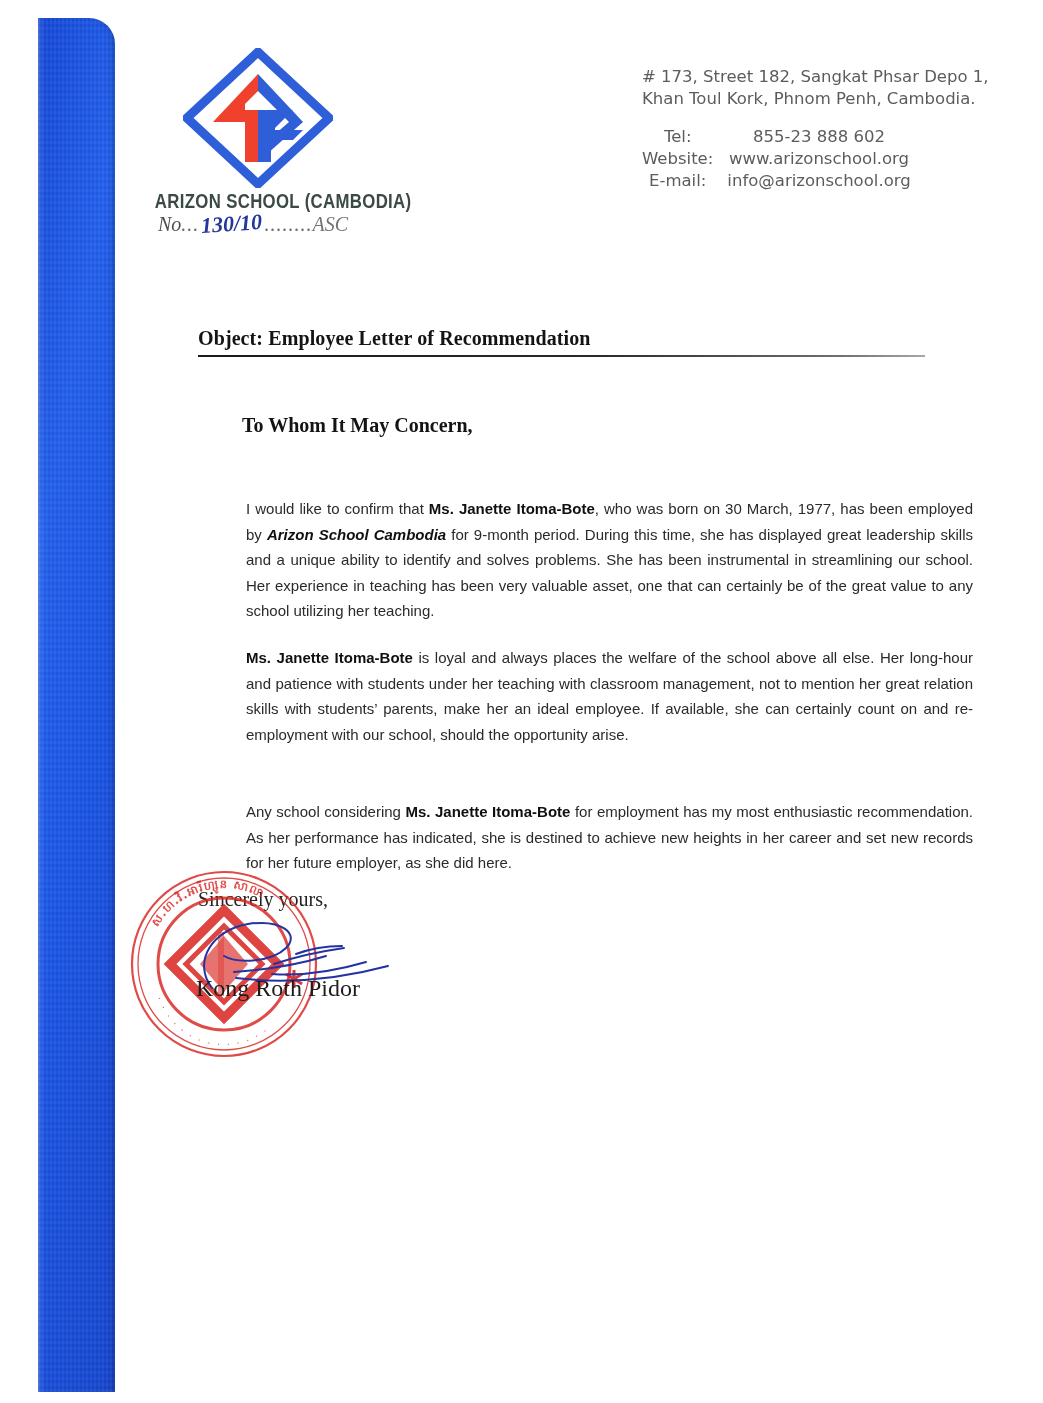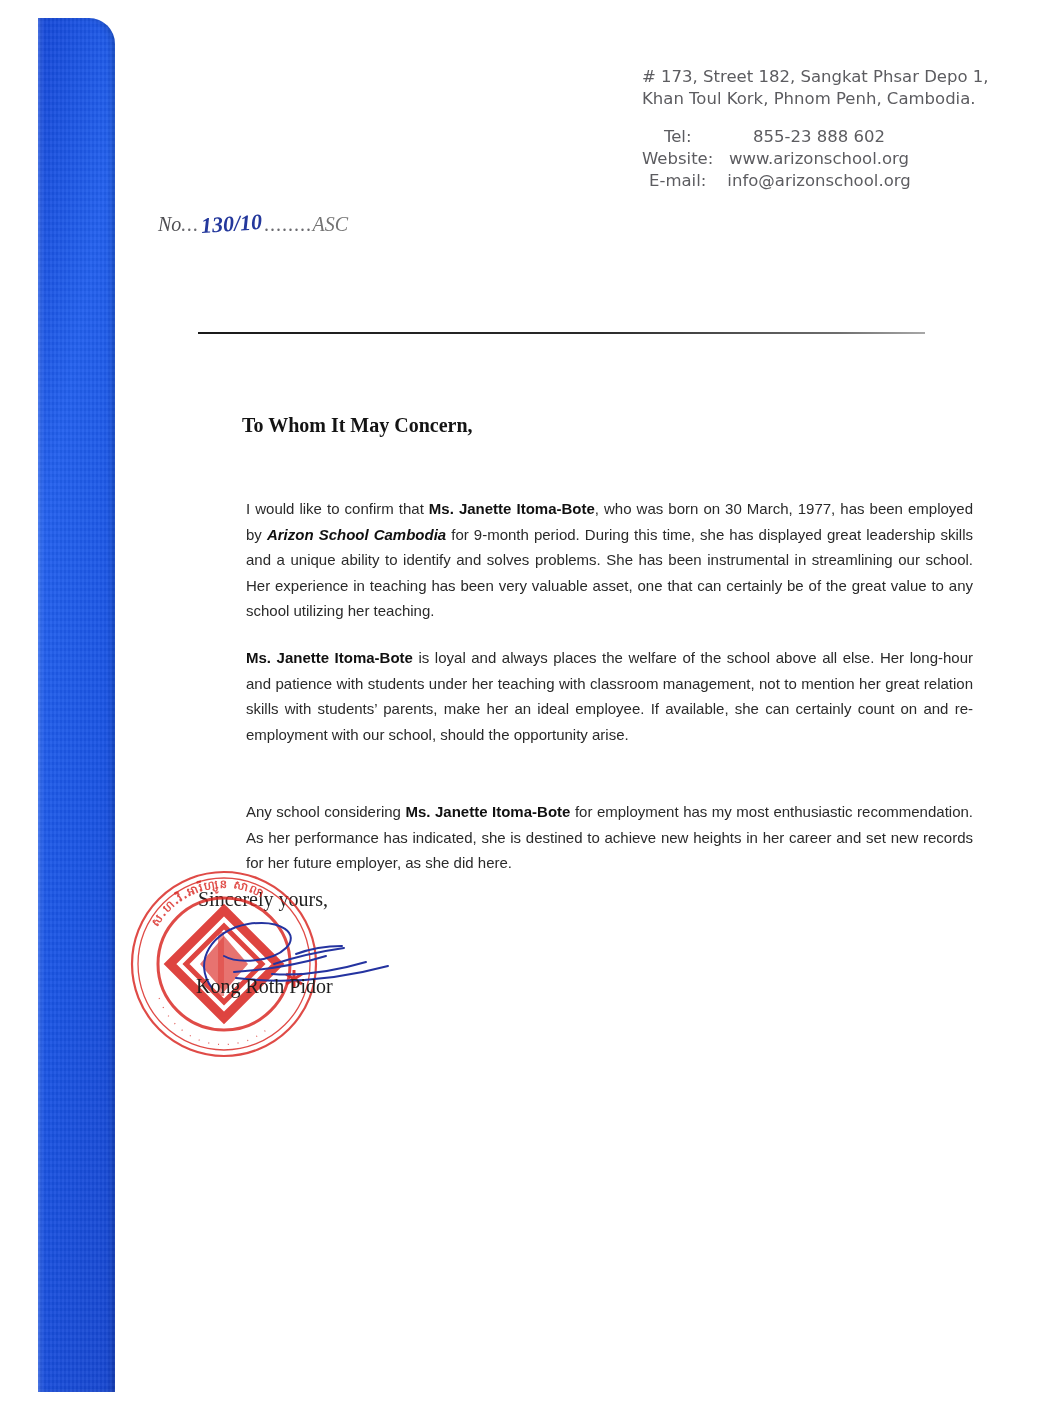--- a/index.html
+++ b/index.html
@@ -164,21 +164,21 @@
     top: 888px;
     font-family: "Liberation Serif", serif;
     font-size: 20px;
     color: #222;
   }
   .sign-name {
     position: absolute;
     left: 196px;
     top: 975px;
     font-family: "Liberation Serif", serif;
-    font-size: 20px;
+    font-size: 24px;
     color: #1d1d1d;
   }
   .sign-block {
     position: absolute;
     left: 196px;
     top: 999px;
     font-family: "Liberation Serif", serif;
     font-style: italic;
     font-size: 19.4px;
     line-height: 24.5px;
@@ -204,20 +204,35 @@
 </style>
 </head>
 <body>
 
 <div class="page">
 
   <div class="spine"></div>
 
   <div class="letterhead">
 
+    <div class="brand">
+      <svg class="logo" viewBox="0 0 150 140">
+
+        <polygon points="75,4 146,70 75,136 4,70" fill="none" stroke="#2e5fd8" stroke-width="9"></polygon>
+
+        <path d="M75,26 L75,114 L62,114 L62,74 L40,74 L62,52 L62,62 L75,62 Z" fill="#f0412e"></path>
+        <path d="M75,26 L30,74 L44,74 L75,43 Z" fill="#f0412e"></path>
+
+        <path d="M75,26 L120,74 L106,74 L75,43 Z" fill="#2e5fd8"></path>
+        <path d="M75,62 L110,62 L88,84 L88,74 L75,74 Z" fill="#2e5fd8"></path>
+        <path d="M75,74 L75,114 L88,114 L88,92 L110,92 L88,114 L120,82 L92,82 L92,74 Z" fill="#2e5fd8"></path>
+        <path d="M75,114 L120,74 L106,74 L75,101 Z" fill="#2e5fd8"></path>
+      </svg>
+      <div class="brand-name">ARIZON SCHOOL  (CAMBODIA)</div>
+    </div>
 
     <div class="ref-line">
       <span>No</span><span class="dots">...</span><span class="ref-num">130/10</span><span class="dots">........</span><span class="ref-suffix">ASC</span>
     </div>
 
     <div class="contact">
       <div class="addr"># 173, Street 182, Sangkat Phsar Depo 1,
 Khan Toul Kork, Phnom Penh, Cambodia.</div>
       <table>
         <tbody>
@@ -232,20 +247,21 @@
         <tr>
           <td class="lbl">E-mail:</td>
           <td>info@arizonschool.org</td>
         </tr>
       </tbody>
         </table>
     </div>
   </div>
 
   <div class="object-row">
+    <div class="object-title">Object: Employee Letter of Recommendation</div>
     <div class="object-rule"></div>
   </div>
 
   <div class="salutation">To Whom It May Concern,</div>
 
   <p class="para" id="p1"><span>I would like to confirm that </span><b>Ms. Janette Itoma-Bote</b><span>, who was born on 30 March, 1977, has been employed by </span><i class="school">Arizon School Cambodia</i><span> for 9-month period. During this time, she has displayed great leadership skills and a unique ability to identify and solves problems. She has been instrumental in streamlining our school. Her experience in teaching has been very valuable asset, one that can certainly be of the great value to any school utilizing her teaching.</span></p>
 
   <p class="para" id="p2"><b>Ms. Janette Itoma-Bote</b><span> is loyal and always places the welfare of the school above all else. Her long-hour and patience with students under her teaching with classroom management, not to mention her great relation skills with students’ parents, make her an ideal employee. If available, she can certainly count on and re-employment with our school, should the opportunity arise.</span></p>
 
   <p class="para" id="p3"><span>Any school considering </span><b>Ms. Janette Itoma-Bote</b><span> for employment has my most enthusiastic recommendation. As her performance has indicated, she is destined to achieve new heights in her career and set new records for her future employer, as she did here.</span></p>

